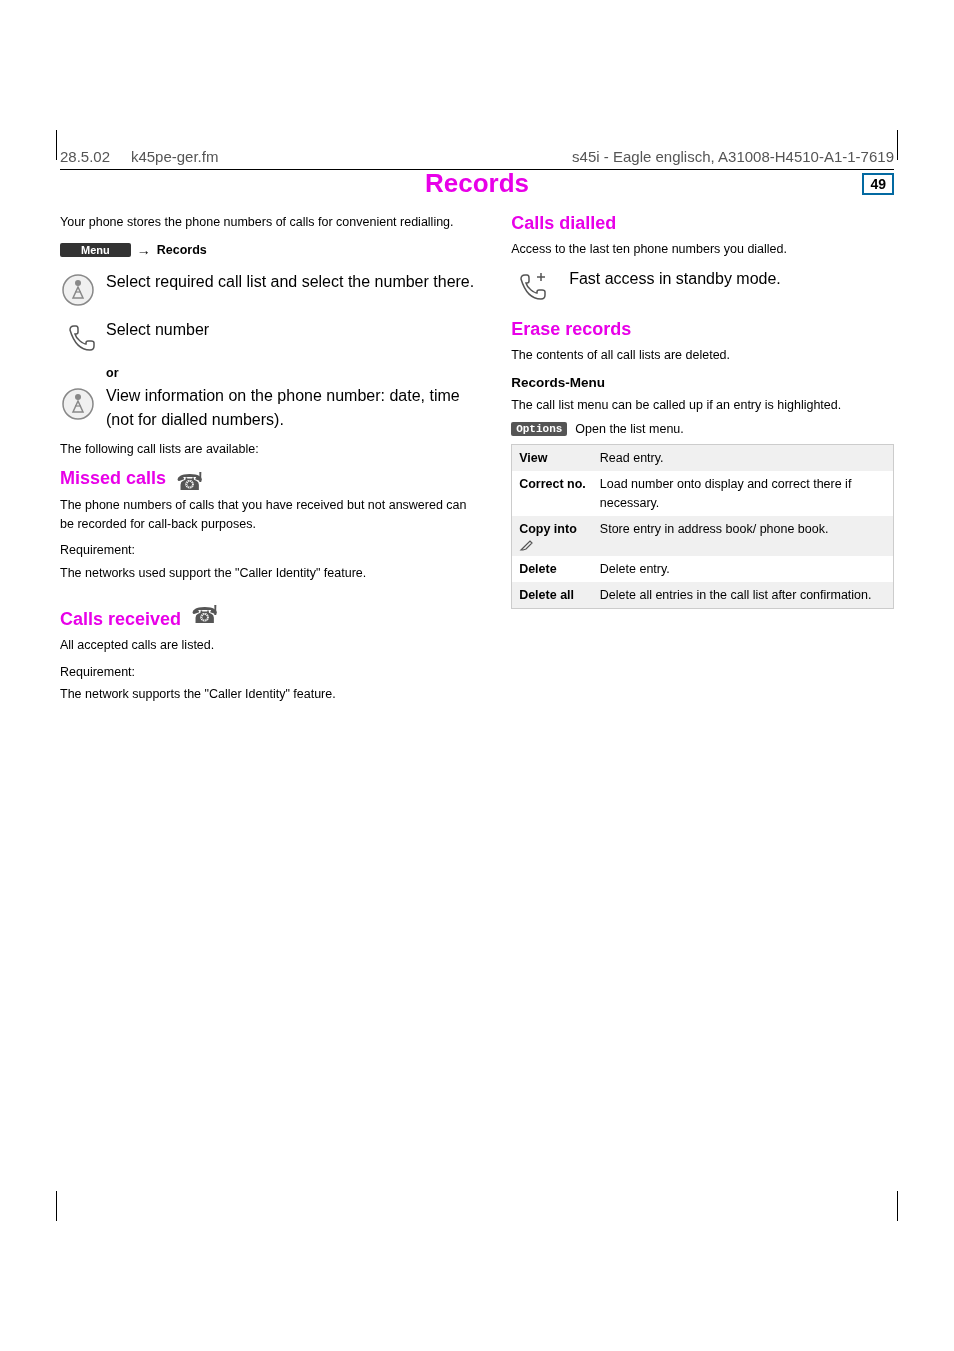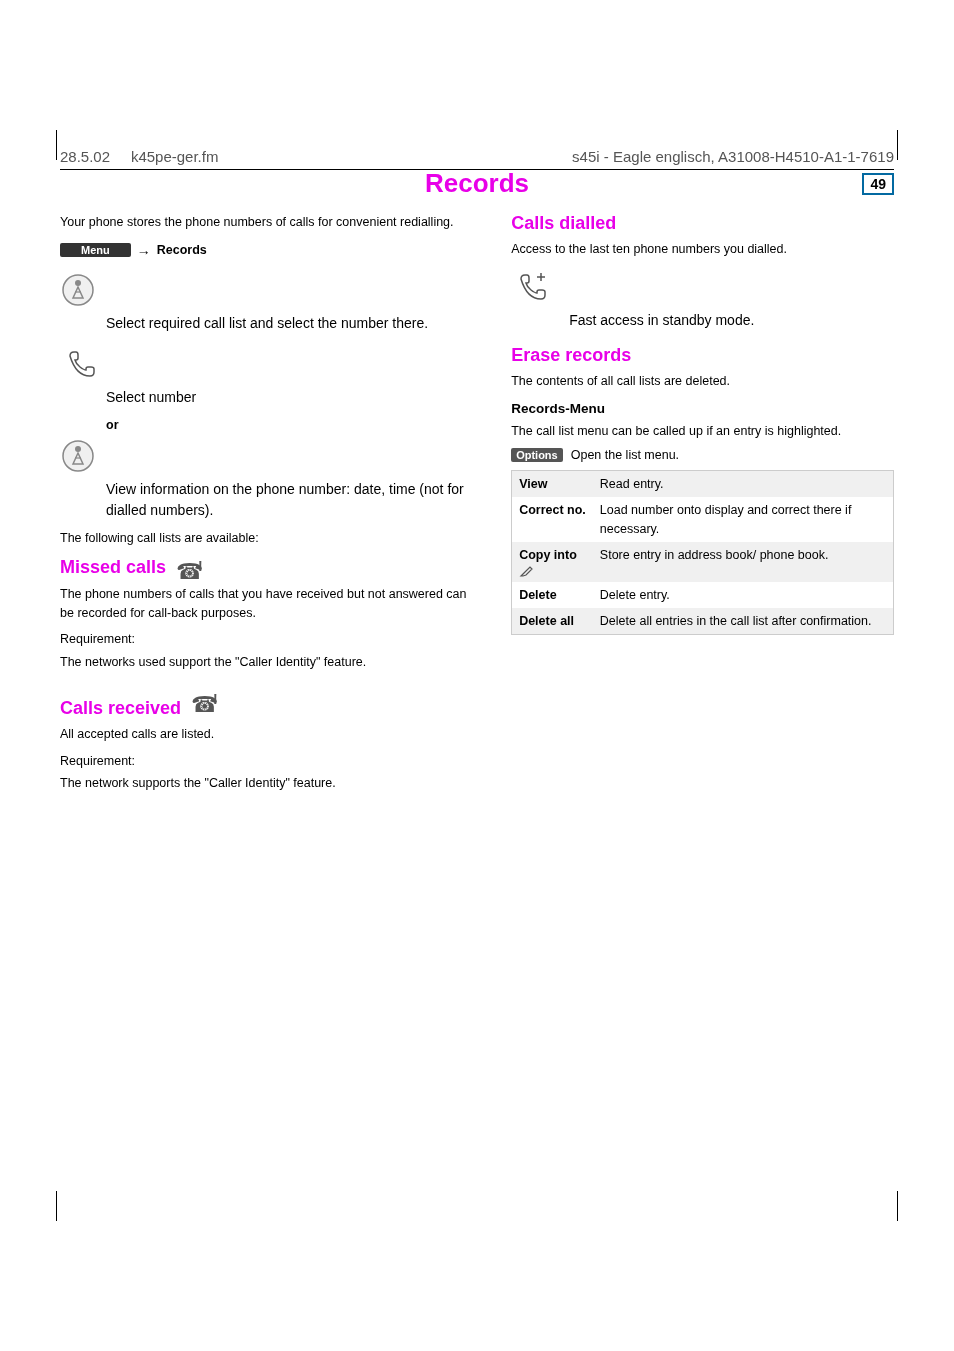--- a/index.html
+++ b/index.html
@@ -160,24 +160,23 @@
     }
 
     .step-icon {
       width: 36px;
       height: 36px;
       flex-shrink: 0;
       margin-top: 2px;
     }
 
     .step-text {
-      font-size: 14px;
+      font-size: 16px;
       line-height: 1.5;
       flex: 1;
-      margin-top: 43px;
     }
 
     .step-or {
       font-weight: bold;
       font-size: 12.5px;
       margin: 4px 0 4px 46px;
     }
 
     .following-text {
       font-size: 12.5px;
@@ -242,20 +241,21 @@
 
     
     .options-badge {
       background: #555;
       color: #fff;
       font-size: 11px;
       font-weight: bold;
       padding: 1px 5px;
       border-radius: 2px;
       display: inline-block;
+      font-family: Liberation Mono, monospace;
     }
 
     .options-line {
       display: flex;
       align-items: center;
       gap: 8px;
       font-size: 12.5px;
       margin-bottom: 8px;
     }
 

